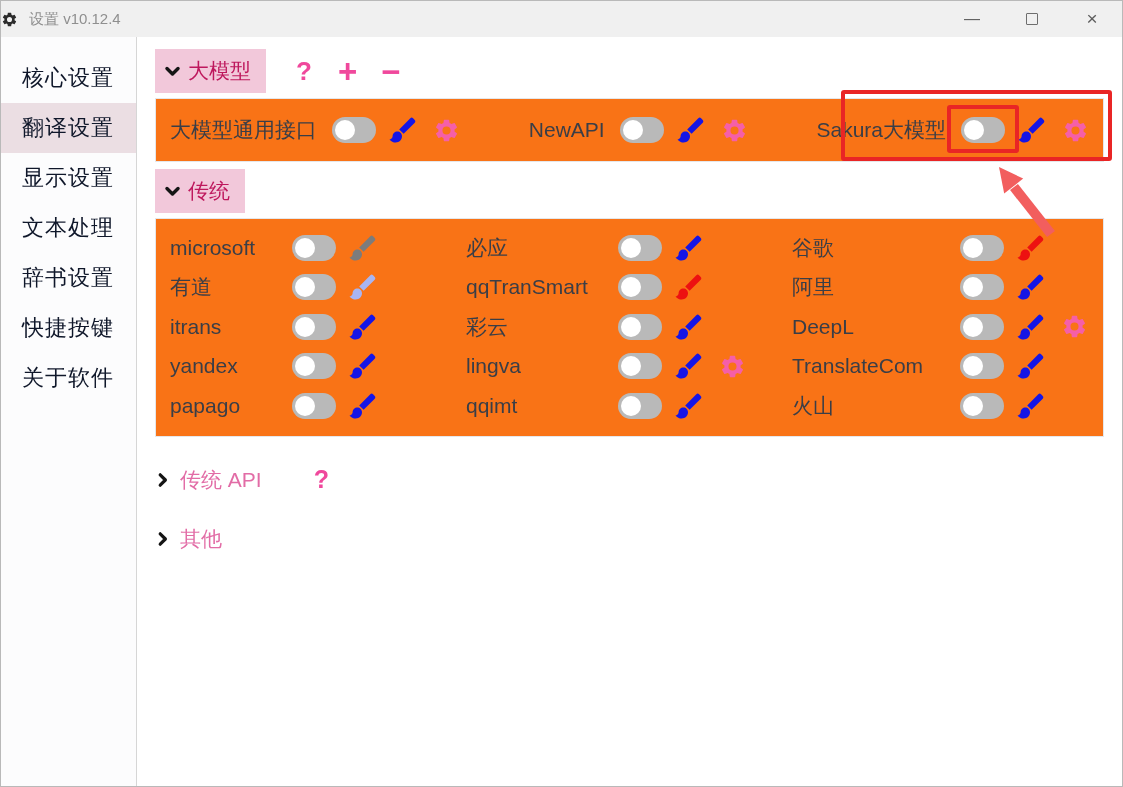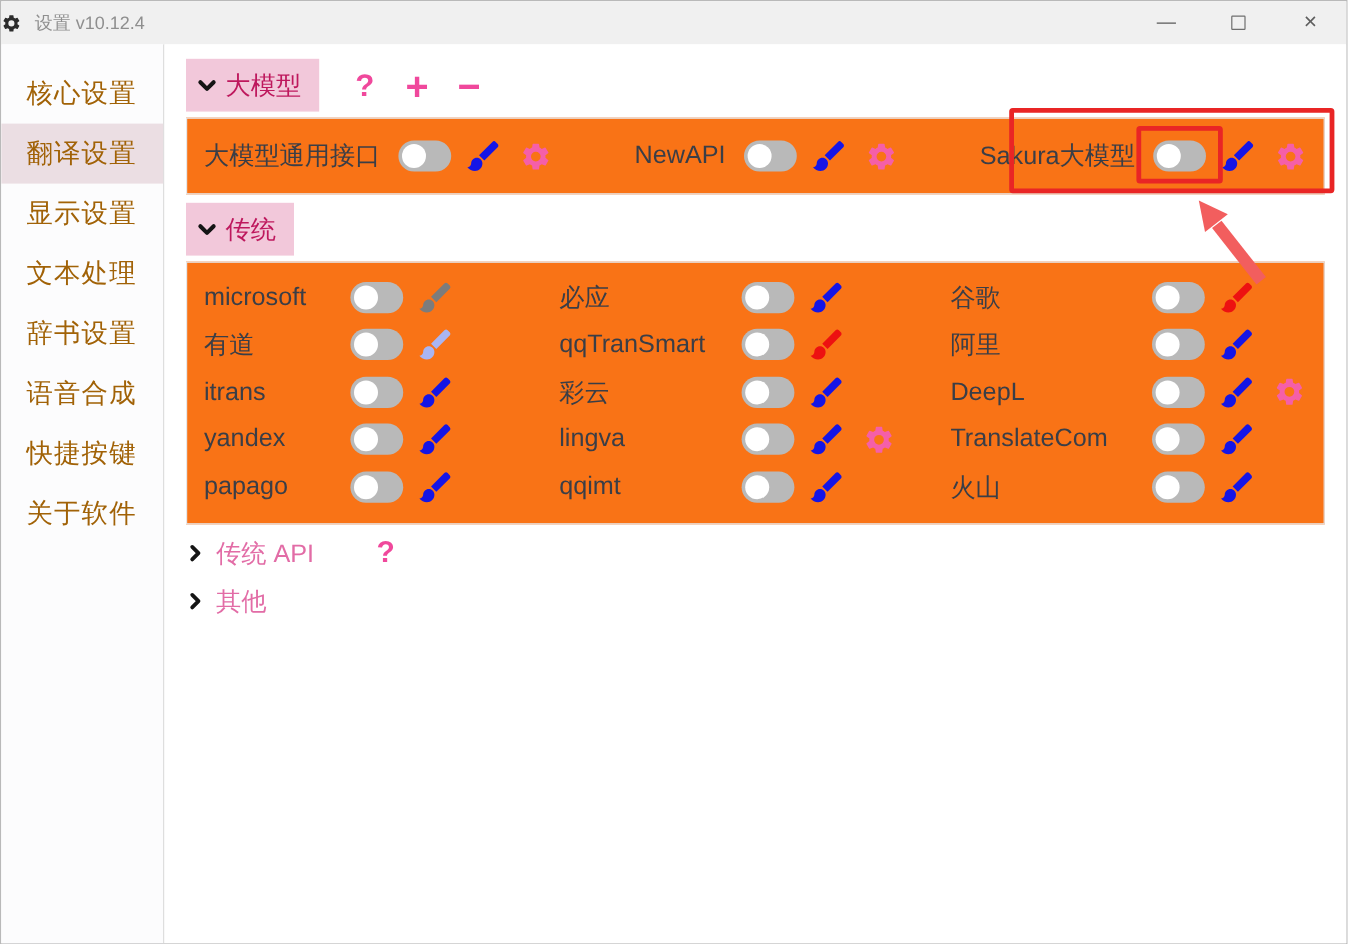--- a/index.html
+++ b/index.html
@@ -14,21 +14,21 @@
   .win-controls { margin-left:auto; display:flex; height:100%; }
   .win-btn { width:60px; height:100%; display:flex; align-items:center; justify-content:center;
              color:#5e5e5e; font-size:16px; cursor:default; }
   .win-btn .maxbox { width:12px; height:12px; border:1.4px solid #6e6e6e; border-radius:1px; }
   .win-btn.close { font-size:19px; font-weight:300; }
 
   
   .body { display:flex; height:751px; }
   .sidebar { width:144px; background:#fcfcfd; border-right:1px solid #d6d6d6; padding-top:16px; }
   .side-item { height:50px; display:flex; align-items:center; padding-left:21px;
-               font-size:22px; color:#a16207; letter-spacing:1px; cursor:pointer; }
+               font-size:22px; color:#0f172a; letter-spacing:1px; cursor:pointer; }
   .side-item.selected { background:#ebdee3; }
 
   .content { flex:1; padding:12px 18px 0 18px; background:#fff; }
 
   
   .sec-header { display:flex; align-items:center; }
   .sec-tab { background:#f2c8da; display:flex; align-items:center; gap:7px; padding:8px 15px 8px 9px; cursor:pointer; }
   .sec-tab .chev { width:17px; height:17px; color:#151515; }
   .sec-label { color:#be185d; font-size:21px; }
   .hdr-icon { color:#f0489c; font-weight:bold; cursor:pointer; line-height:1; }
@@ -53,21 +53,21 @@
 
   
   .grid-panel { margin-top:5px; padding:9px 15px 10px 14px; display:grid; grid-template-columns:296px 326px auto; }
   .gcol { display:flex; flex-direction:column; }
   .cell { height:39.5px; display:flex; align-items:center; }
   .gcol1 .lbl { width:122px; }
   .gcol2 .lbl { width:152px; }
   .gcol3 .lbl { width:168px; }
 
   
-  .collapsed { display:flex; align-items:center; margin-top:8px; height:32px; cursor:pointer; }
+  .collapsed { display:flex; align-items:center; margin-top:27px; height:32px; cursor:pointer; }
   .collapsed .chev { width:16px; height:16px; color:#151515; margin-right:9px; }
   .collapsed .sec-label-c { color:#e26ca6; font-size:21px; }
   .collapsed .hdr-help-c { color:#f0489c; font-weight:bold; font-size:25px; margin-left:52px; }
 
   
   .anno { position:absolute; pointer-events:none; }
   .anno-rect { border:4px solid #e92525; border-radius:3px; }
   .anno-outer { left:840px; top:89px; width:271px; height:71px; }
   .anno-inner { left:946px; top:104px; width:72px; height:48px; }
   .anno-arrow { left:952px; top:156px; width:115px; height:88px; }
@@ -111,21 +111,20 @@
   </div>
 
   <div class="body">
 
     <aside class="sidebar">
       <div class="side-item">核心设置</div>
       <div class="side-item selected">翻译设置</div>
       <div class="side-item">显示设置</div>
       <div class="side-item">文本处理</div>
       <div class="side-item">辞书设置</div>
-      <div class="side-item">语音合成</div>
       <div class="side-item">快捷按键</div>
       <div class="side-item">关于软件</div>
     </aside>
 
     <main class="content">
 
       <div class="sec-header">
         <div class="sec-tab">
           <span class="chev">
               <svg class="icon-svg">

